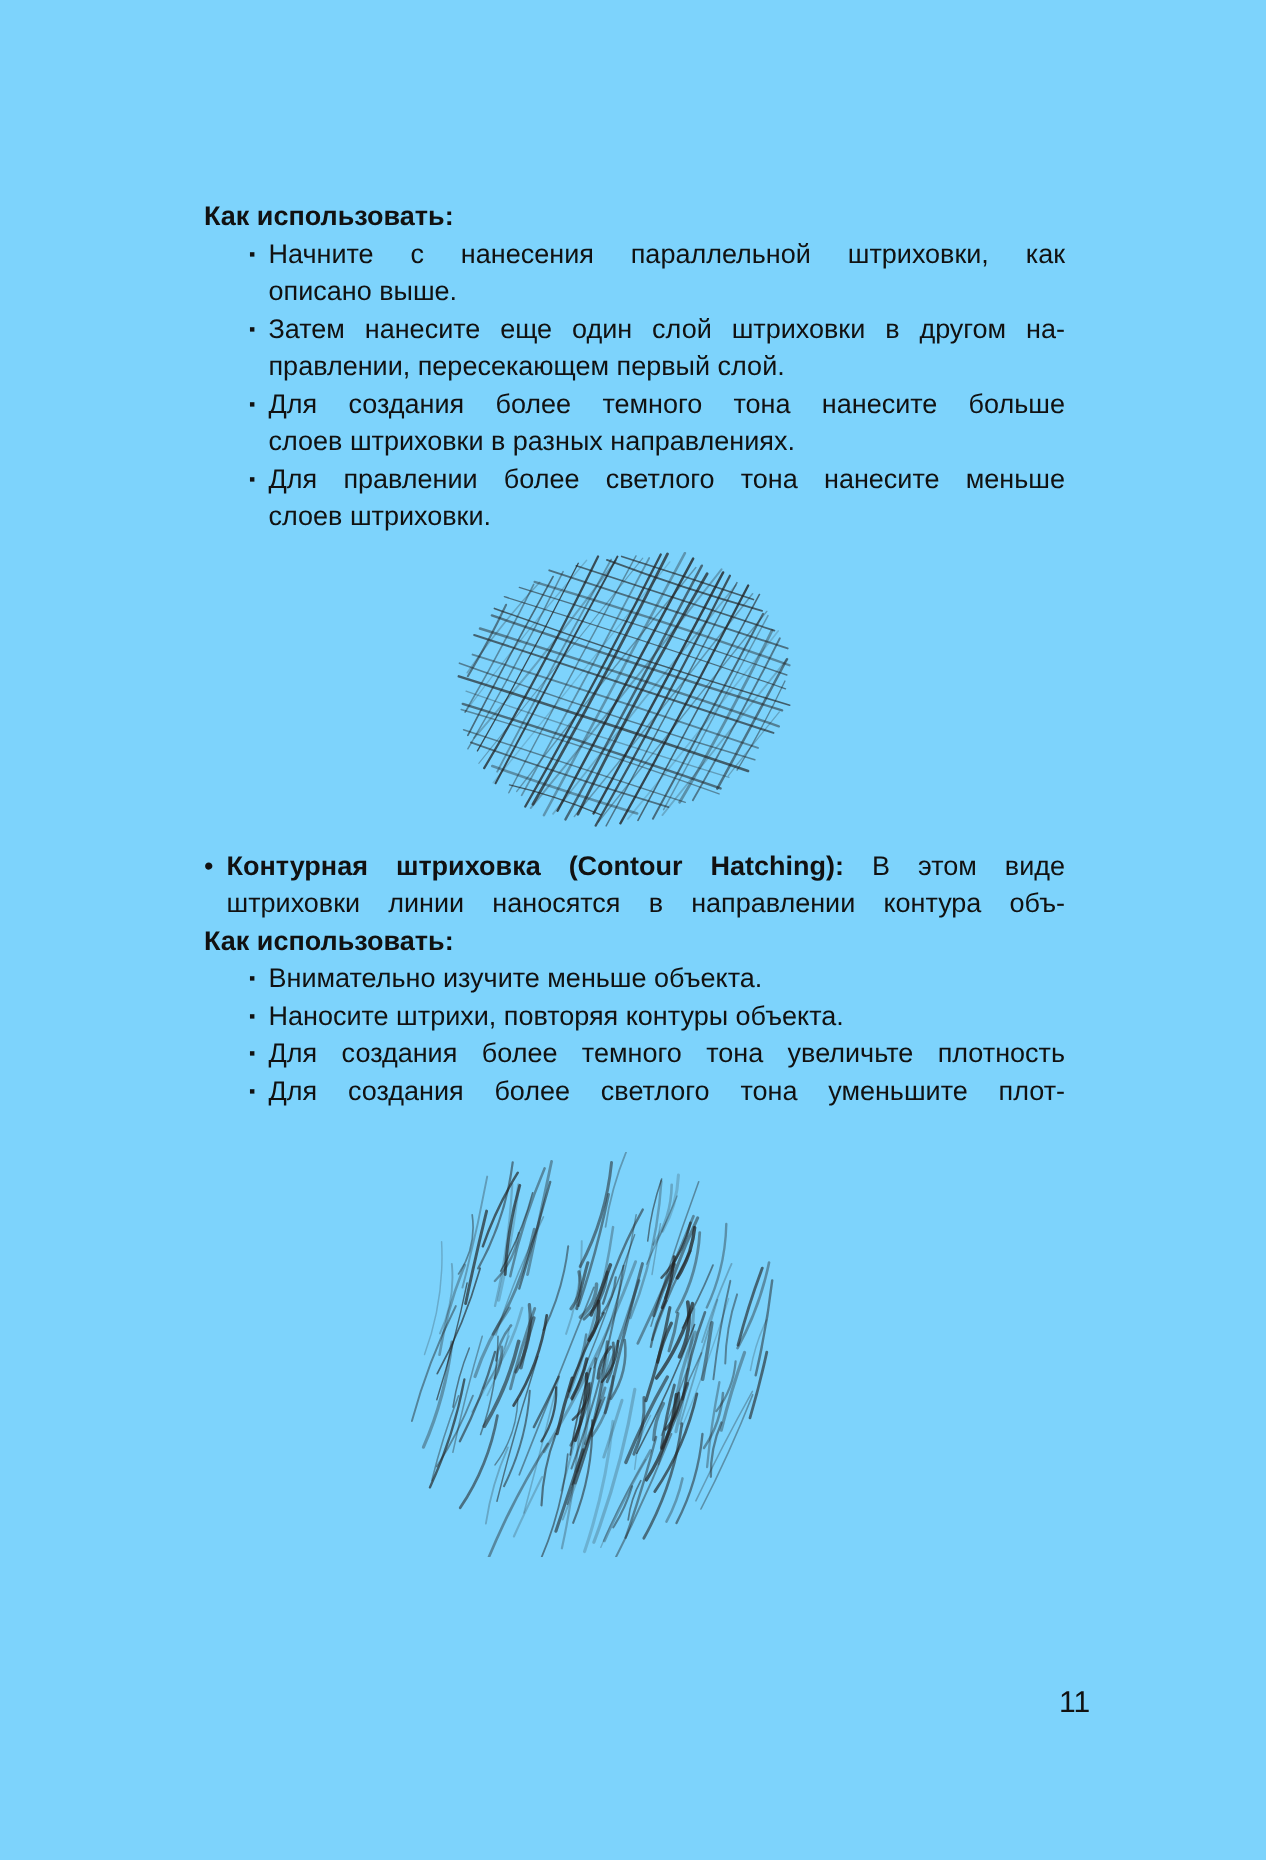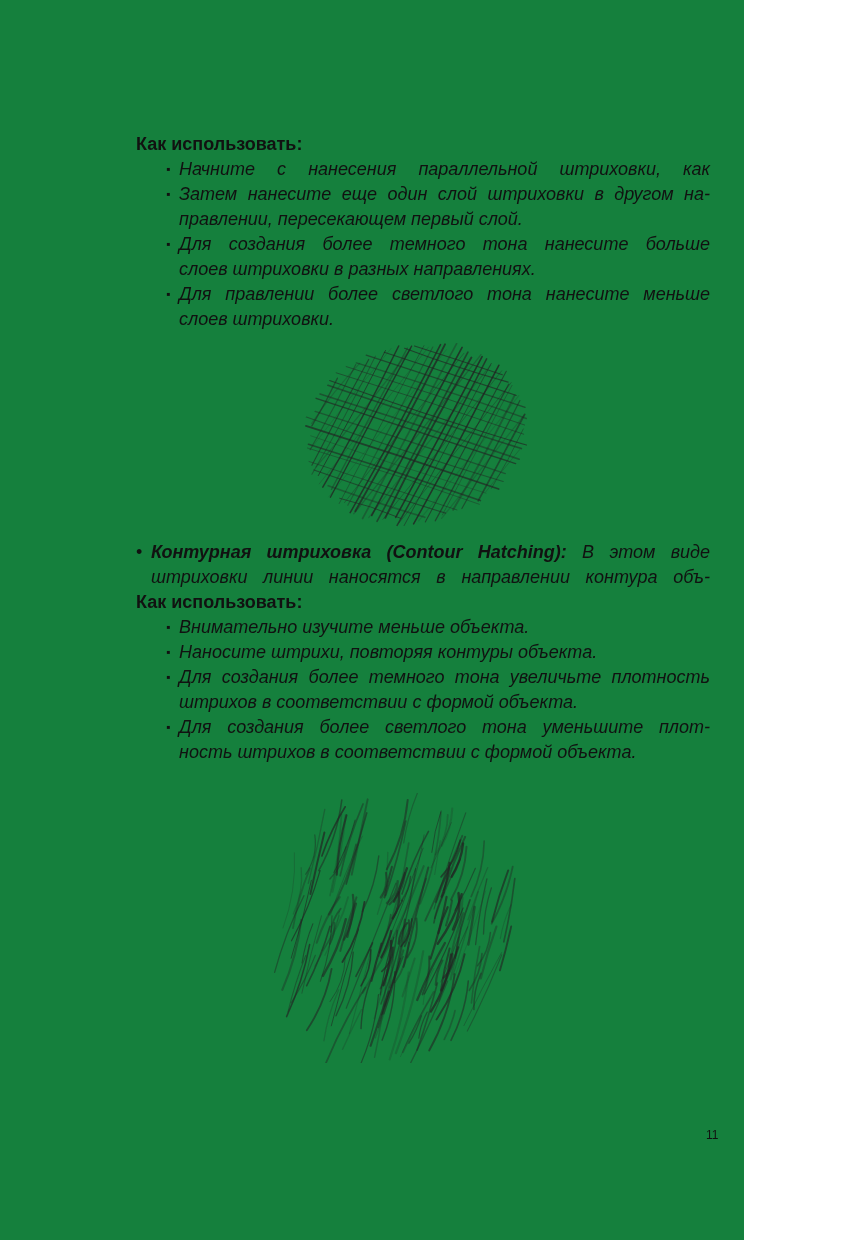--- a/index.html
+++ b/index.html
@@ -1,46 +1,47 @@
 <!DOCTYPE html>
 <html><head>
 <meta charset="utf-8">
 <style>
   * { margin:0; padding:0; box-sizing:border-box; }
   html,body { width:844px; height:1240px; background:#ffffff; }
   body { font-family:"Liberation Sans","DejaVu Sans",sans-serif; color:#111; position:relative; overflow:hidden; }
-  .page { position:absolute; left:0; top:0; width:744px; height:1240px; background:#15803d; }
+  .page { position:absolute; left:0; top:0; width:844px; height:1240px; background:#7dd3fc; }
   .content { position:absolute; left:136px; top:132px; width:574px; font-size:18px; line-height:25px; }
   .h { font-size:18px; font-weight:bold; line-height:25px; text-align:left; }
   ul.sub { list-style:none; }
   ul.sub li { position:relative; padding-left:43px; }
   ul.sub .m { position:absolute; left:30px; top:0; font-size:12px; line-height:25px; }
-  .ln { text-align:left;font-style:italic; }
+  .ln { text-align:left; }
   .ln.j { text-align:justify; text-align-last:justify; -moz-text-align-last:justify; }
   .lead { position:relative; padding-left:15px; }
   .lead .mark { position:absolute; left:0; top:0; }
   b { font-weight:bold; }
   figure { margin:0; }
   .fig1 { margin:11px 0 12px 165px; width:230px; height:185px; }
   .fig2 { margin:28px 0 0 119px; width:280px; height:270px; }
   svg { display:block; }
-  .pageno { position:absolute; left:706px; top:1126px; font-size:12px; line-height:18px; color:#111;text-align:center; }
+  .pageno { position:absolute; left:706px; top:1126px; font-size:20px; line-height:18px; color:#111;text-align:center; }
 </style>
 </head>
 <body>
 
 <div class="page">
   <div class="content">
 
     <section>
       <div class="h">Как использовать:</div>
       <ul class="sub" id="list1">
           <li>
             <span class="m">▪</span>
             <div class="ln j">Начните с нанесения параллельной штриховки, как</div>
+            <div class="ln">описано выше.</div>
           </li>
           <li>
             <span class="m">▪</span>
             <div class="ln j">Затем нанесите еще один слой штриховки в другом на-</div>
             <div class="ln">правлении, пересекающем первый слой.</div>
           </li>
           <li>
             <span class="m">▪</span>
             <div class="ln j">Для создания более темного тона нанесите больше</div>
             <div class="ln">слоев штриховки в разных направлениях.</div>
@@ -133,26 +134,24 @@
             <span class="m">▪</span>
             <div class="ln">Внимательно изучите меньше объекта.</div>
           </li>
           <li>
             <span class="m">▪</span>
             <div class="ln">Наносите штрихи, повторяя контуры объекта.</div>
           </li>
           <li>
             <span class="m">▪</span>
             <div class="ln j">Для создания более темного тона увеличьте плотность</div>
-            <div class="ln">штрихов в соответствии с формой объекта.</div>
           </li>
           <li>
             <span class="m">▪</span>
             <div class="ln j">Для создания более светлого тона уменьшите плот-</div>
-            <div class="ln">ность штрихов в соответствии с формой объекта.</div>
           </li>
         </ul>
     </section>
 
     <figure class="fig2">
       <svg id="sketch2" width="280" height="270" viewBox="0 0 280 270">
           <path d="M195.6 186.4Q205.7 146.1 207.5 104.6" fill="none" stroke="#222" stroke-width="2.12" stroke-opacity="0.26" stroke-linecap="round"></path>
           <path d="M36.2 165.2Q48.3 126.7 56.4 87.3" fill="none" stroke="#222" stroke-width="0.94" stroke-opacity="0.64" stroke-linecap="round"></path>
           <path d="M55.4 101.0Q61.9 70.1 69.4 39.4" fill="none" stroke="#222" stroke-width="1.94" stroke-opacity="0.68" stroke-linecap="round"></path>
           <path d="M68.9 247.8Q72.8 221.4 83.6 196.9" fill="none" stroke="#222" stroke-width="1.21" stroke-opacity="0.25" stroke-linecap="round"></path>

